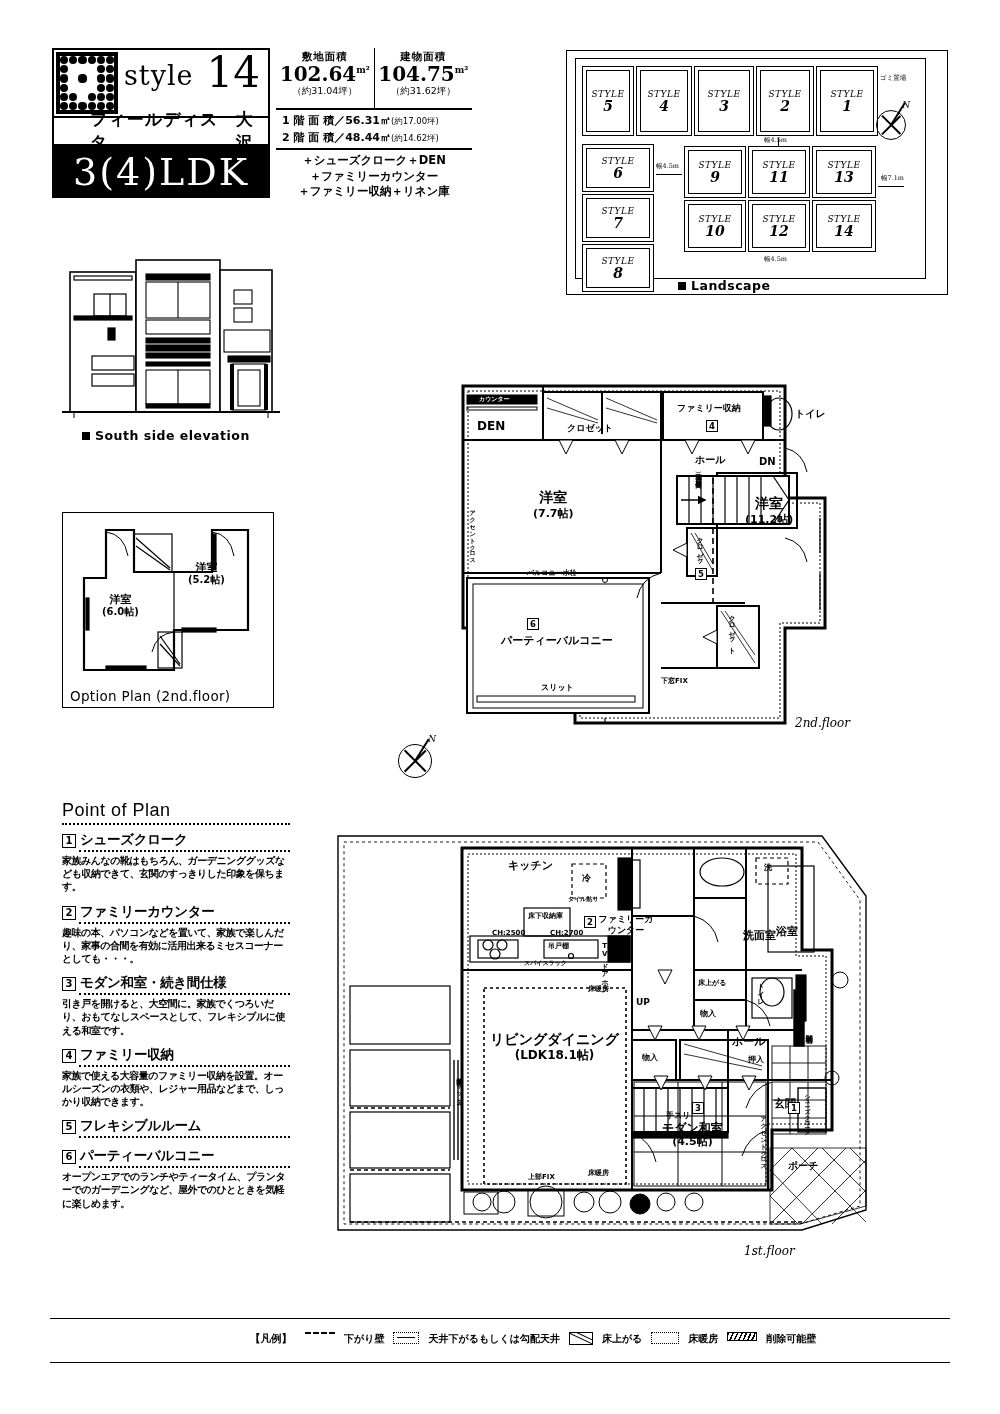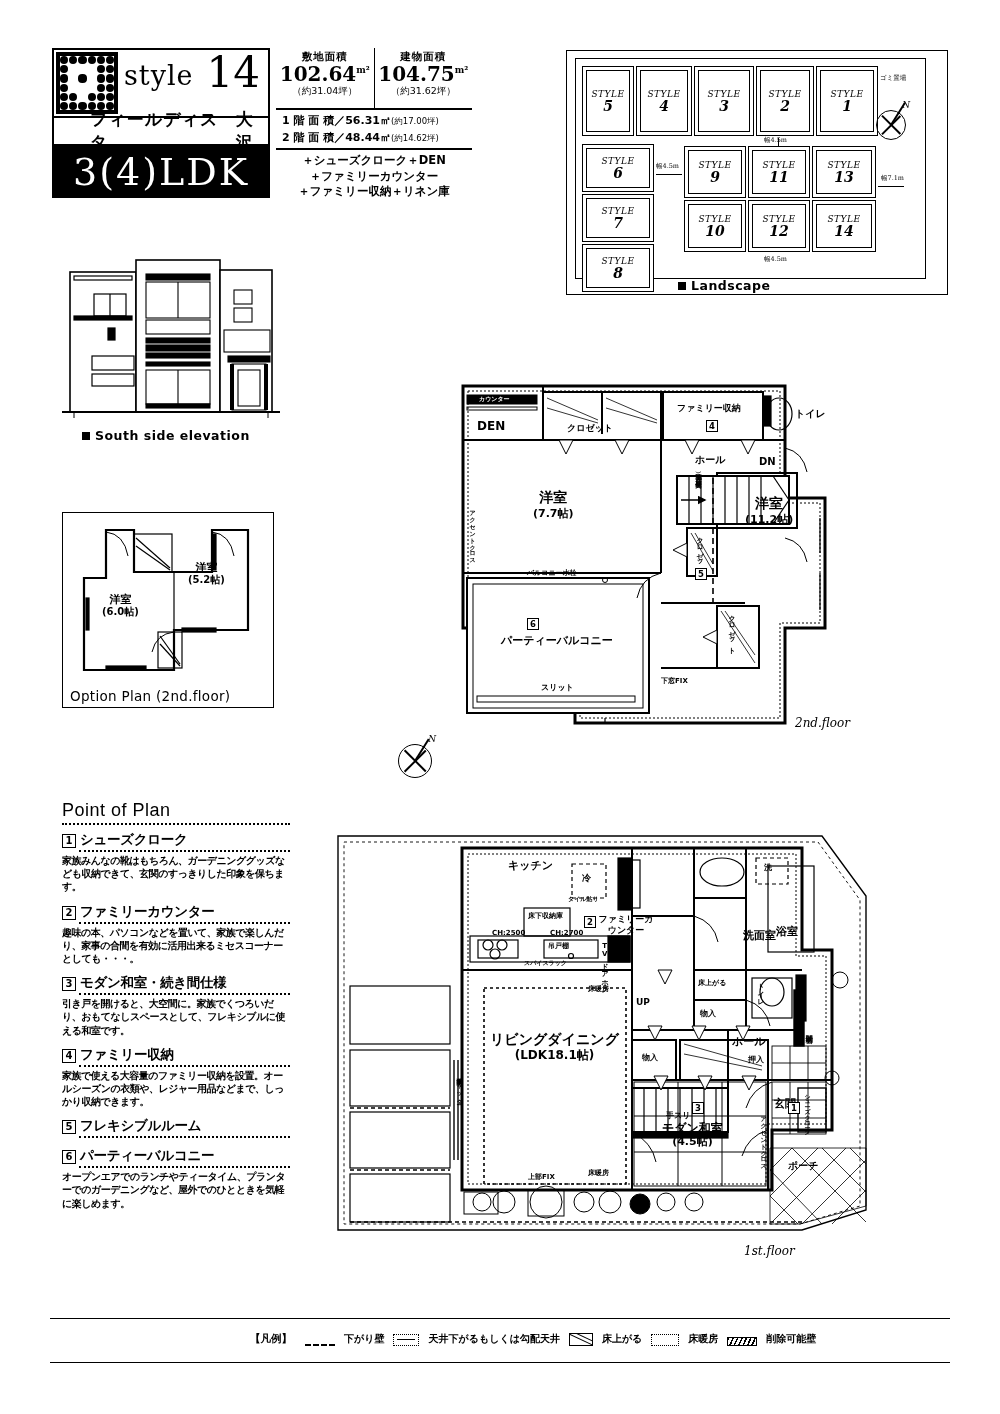--- a/index.html
+++ b/index.html
@@ -93,21 +93,21 @@
   .r14 { font-size:14px; } .r12 { font-size:12px; } .r11 { font-size:11px; }
   .r10 { font-size:10px; } .r9 { font-size:9px; } .r8 { font-size:8px; }
   .r7 { font-size:7px; } .r6 { font-size:6px; }
   .numbox { position:absolute; border:1.2px solid #000; font-size:8.5px; width:12px; height:12px;
             line-height:10px; text-align:center; font-weight:bold; background:#fff; }
   .floor-tag { position:absolute; font-family:"DejaVu Serif","Liberation Serif",serif; font-style:italic; font-size:12px; }
 
   
   #legend { left:50px; top:1318px; width:900px; height:46px; }
   .leg-line { position:absolute; left:0; right:0; background:#000; height:1px; }
-  .leg-row { position:absolute; left:200px; top:14px; display:flex; align-items:flex-end; gap:9px;
+  .leg-row { position:absolute; left:200px; top:14px; display:flex; align-items:flex-start; gap:9px;
              font-size:10px; font-weight:bold; white-space:nowrap; }
   .leg-key { font-size:10.5px; font-weight:bold; margin-right:4px; }
   .sw { display:inline-block; vertical-align:middle; }
   .sw-dash { width:30px; border-top:2px dashed #000; }
   .sw-ceil { width:26px; height:12px; border:1px dotted #000; position:relative; }
   .sw-ceil:after { content:""; position:absolute; left:3px; right:3px; top:4px; border-top:1.5px solid #000; }
   .sw-up { width:24px; height:13px; border:1.3px solid #000; position:relative; overflow:hidden; }
   .sw-up:before,.sw-up:after { content:""; position:absolute; left:-4px; top:6px; width:34px; border-top:1.2px solid #000; transform:rotate(25deg);}
   .sw-up:after { top:2px; }
   .sw-dot { width:28px; height:12px; border:1.5px dotted #000; }

